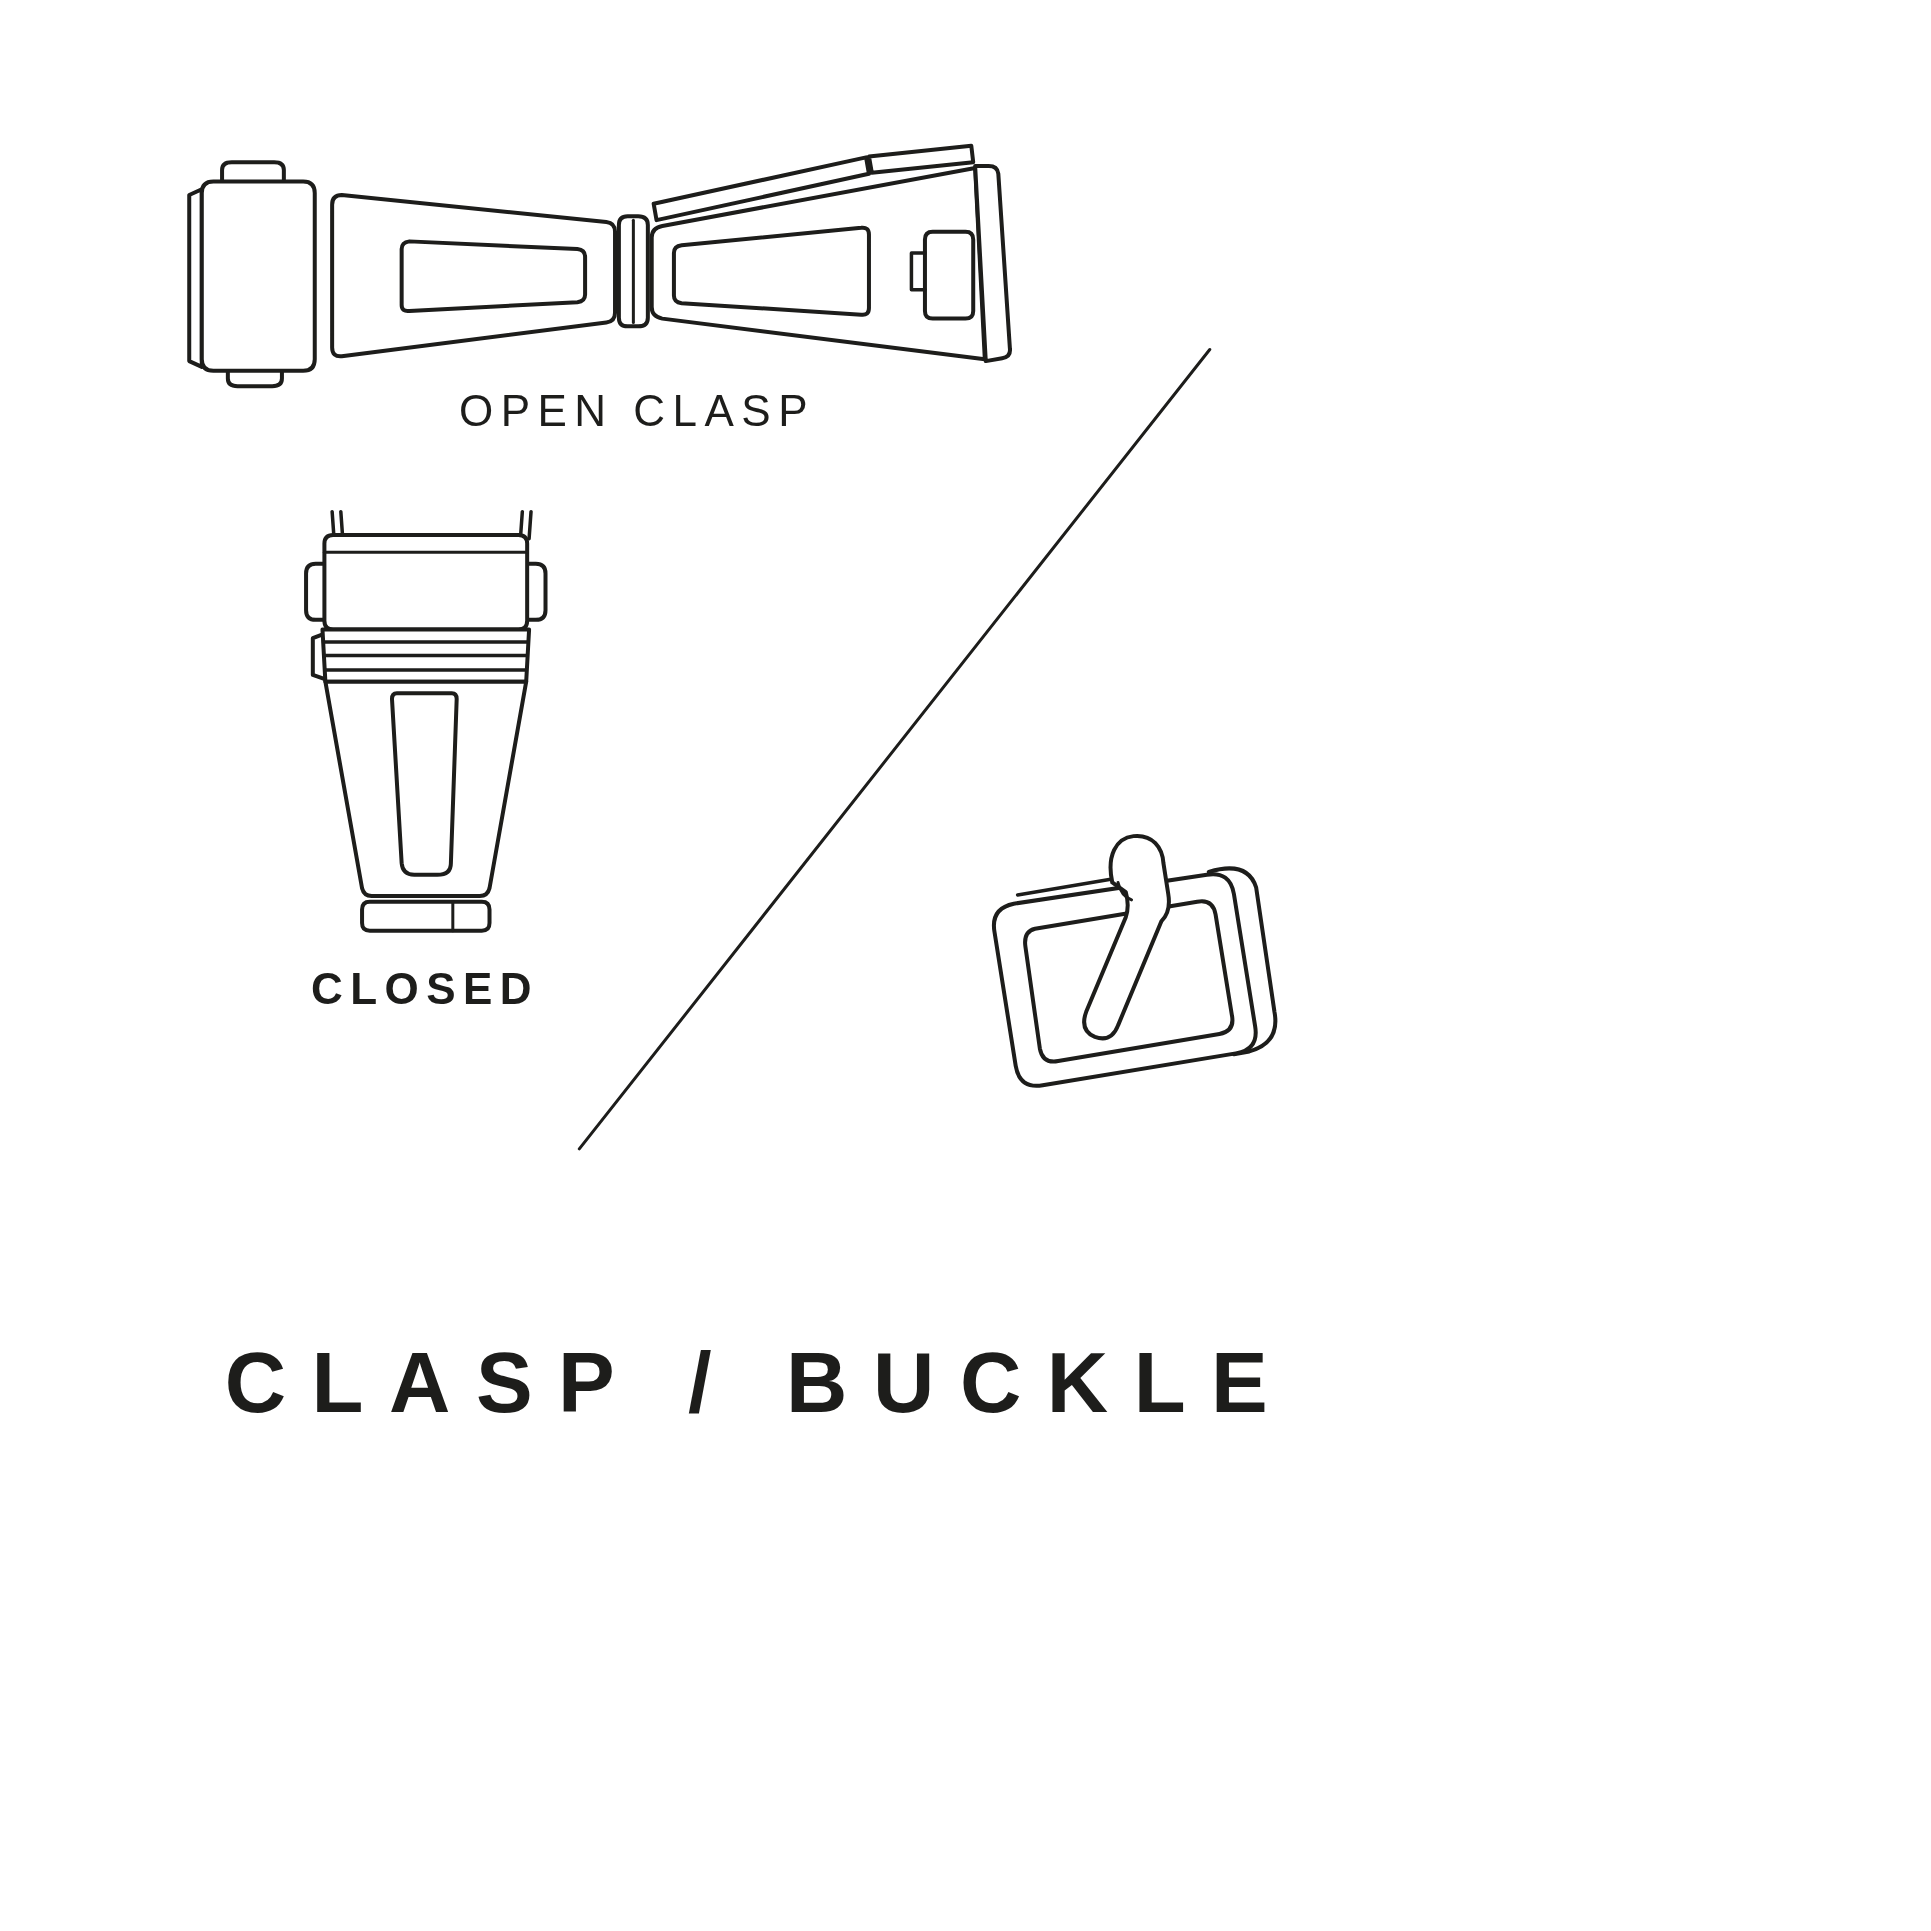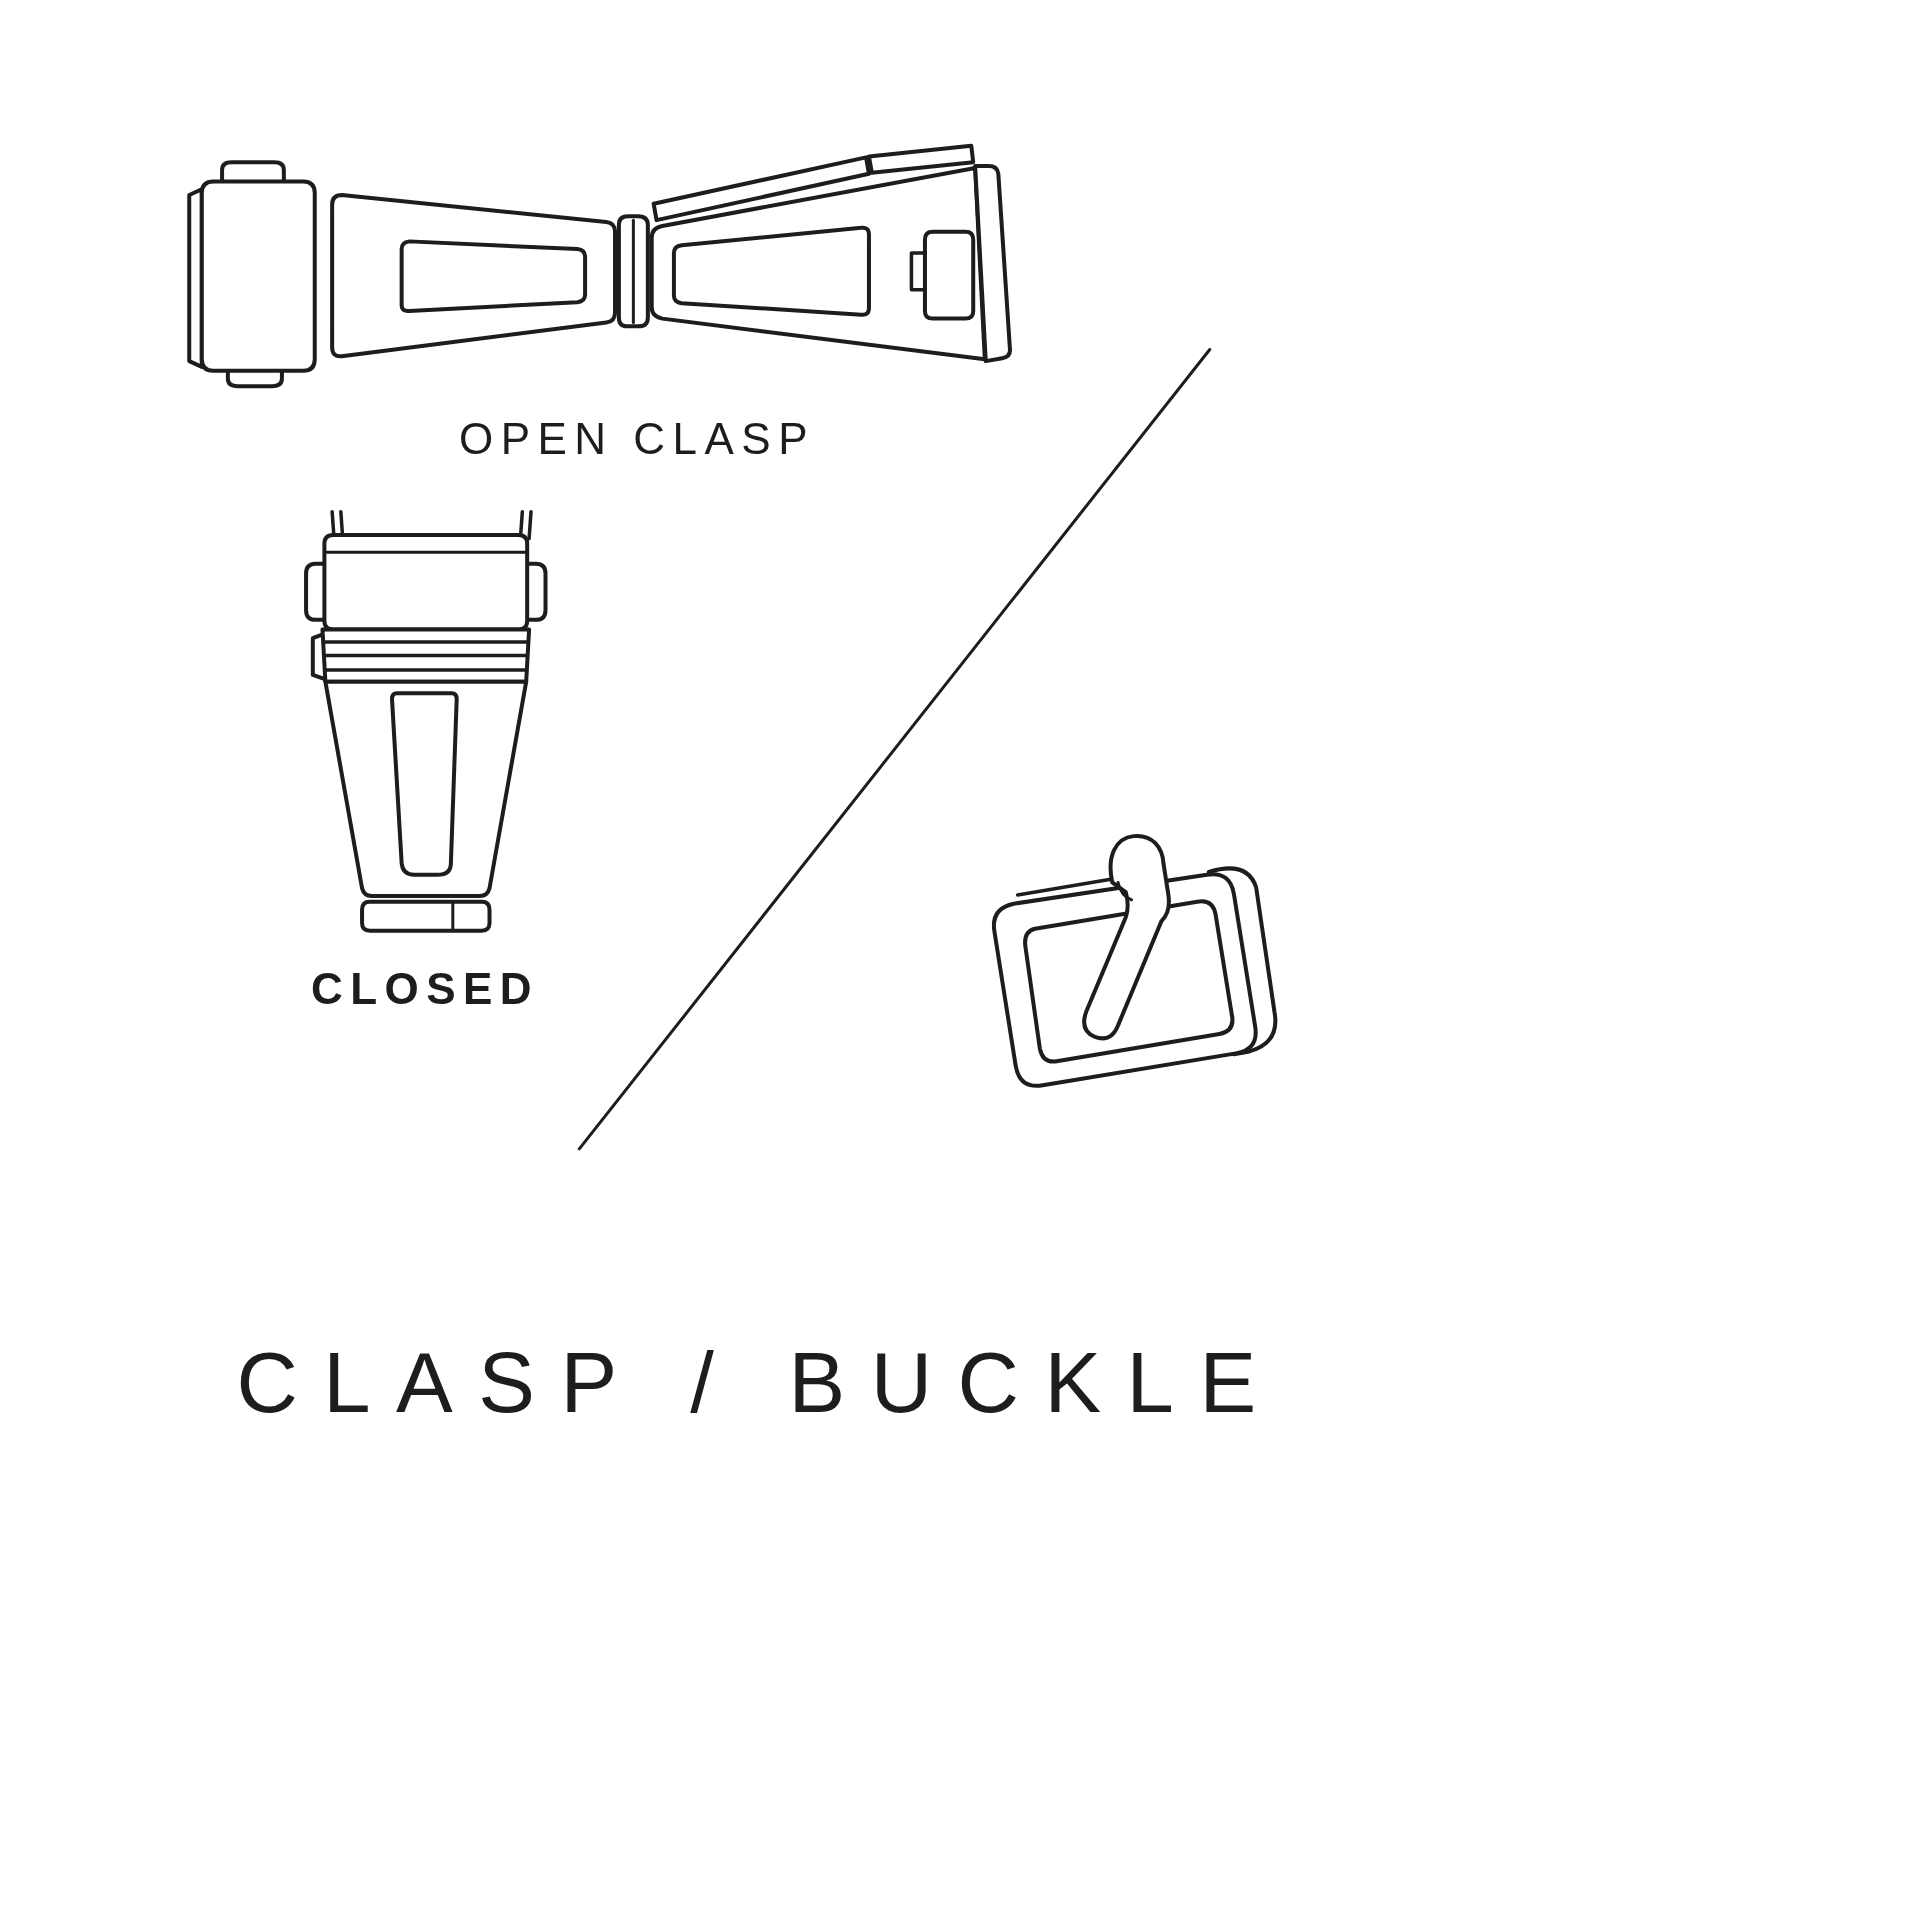--- a/index.html
+++ b/index.html
@@ -24,30 +24,30 @@
   }
   .caption {
     position: absolute;
     transform: translateX(-50%);
     white-space: nowrap;
     font-size: 44px;
     font-weight: 400;
     letter-spacing: 0.17em;
     color: #1d1d1b;
   }
-  .caption-open-clasp { left: 637px; top: 414px; }
+  .caption-open-clasp { left: 637px; top: 386px; }
   .caption-closed     { left: 425px; top: 964px; font-weight: bold; }
   .title {
     position: absolute;
     left: 759px;
     top: 1334px;
     transform: translateX(-50%);
     white-space: nowrap;
     font-size: 85px;
-    font-weight: 400;
+    font-weight: 700;
     letter-spacing: 0.30em;
     color: #1d1d1b;
   }
   svg path, svg line, svg circle {
     vector-effect: non-scaling-stroke;
   }
 </style>
 </head>
 <body>
 

